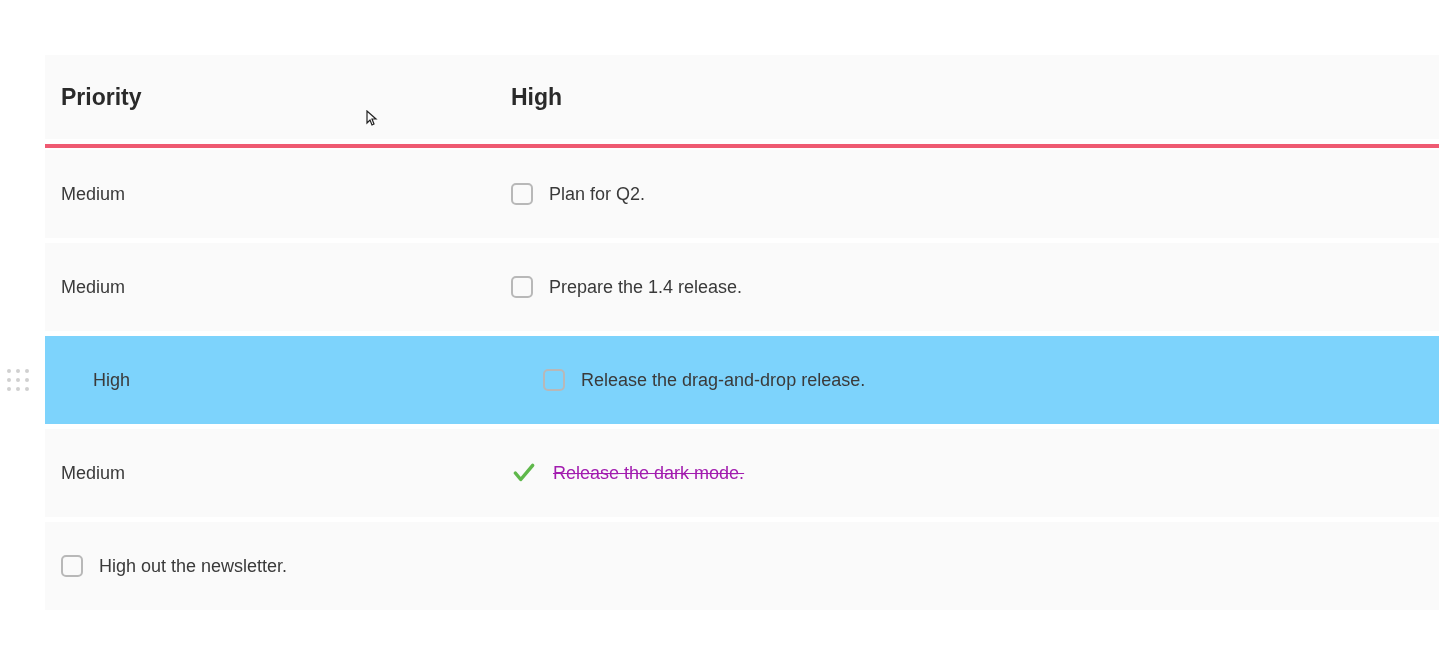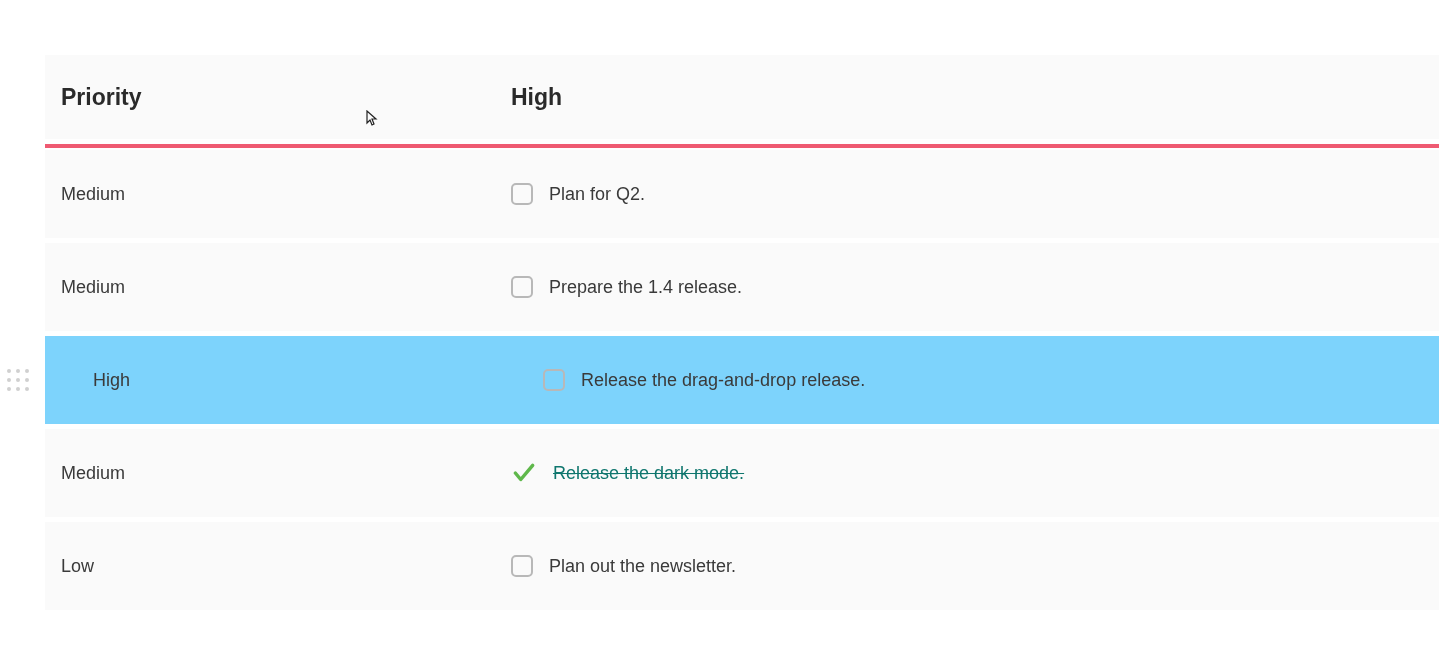--- a/index.html
+++ b/index.html
@@ -73,21 +73,21 @@
       display: flex;
       align-items: center;
       justify-content: center;
     }
     .check-icon svg {
       width: 26px;
       height: 26px;
     }
     .task-text.done {
       text-decoration: line-through;
-      color: #0f766e;
+      color: #a21caf;
     }
     .drag-handle {
       position: absolute;
       left: -38px;
       top: 50%;
       transform: translateY(-50%);
       width: 22px;
       height: 28px;
       display: grid;
       grid-template-columns: repeat(3, 4px);
@@ -183,24 +183,21 @@
           <svg viewBox="0 0 24 24" xmlns="http://www.w3.org/2000/svg">
             <path d="M4 12 L9 18 L20 5" fill="none" stroke="#5fb84b" stroke-width="3.2" stroke-linecap="round" stroke-linejoin="round"></path>
           </svg>
         </div>
         <span class="task-text done">Release the dark mode.</span>
       </div>
     </div>
   </div>
 
   <div class="row">
-    <div class="cell col-priority">
-      <span>Low</span>
-    </div>
-    <div class="cell col-task">
-      <div class="task-content">
-        <div class="checkbox-empty"></div>
-        <span class="task-text">Plan out the newsletter.</span>
+    <div class="cell col-task">
+      <div class="task-content">
+        <div class="checkbox-empty"></div>
+        <span class="task-text">High out the newsletter.</span>
       </div>
     </div>
   </div>
 
 </div>
 
 </body></html>

